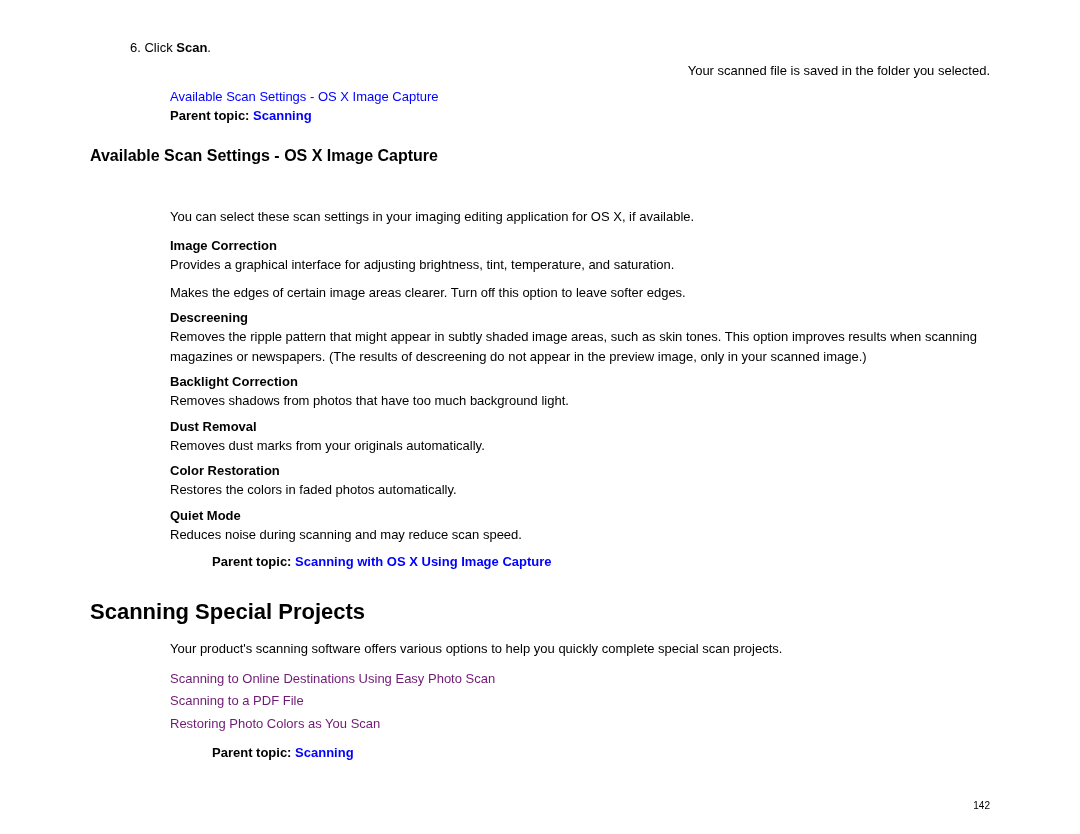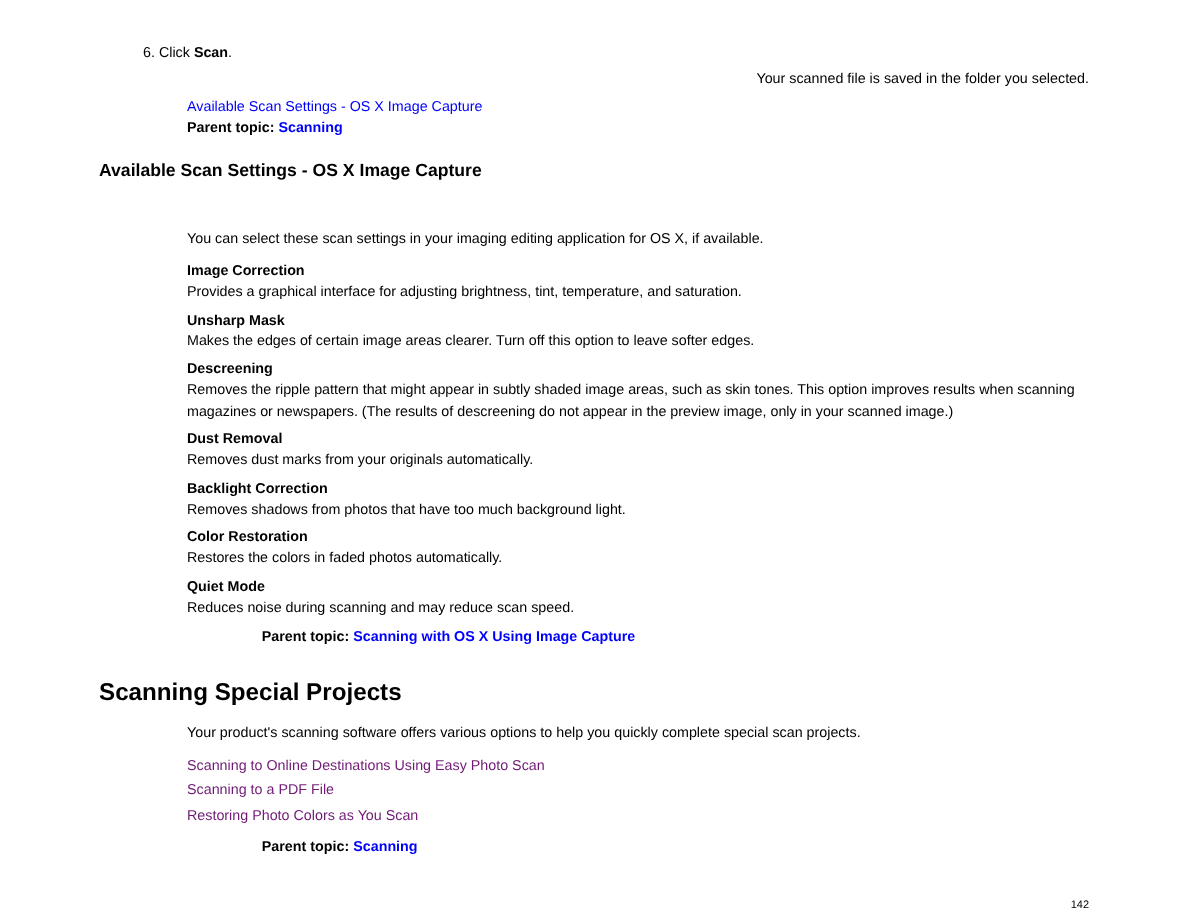--- a/index.html
+++ b/index.html
@@ -103,21 +103,21 @@
 
     .links-list a {
       display: block;
       color: #701a75;
       text-decoration: none;
       margin-bottom: 2px;
       line-height: 1.6;
     }
 
     .parent-topic-line2 {
-      margin-left: 106px;
+      margin-left: 80px;
       margin-bottom: 24px;
       font-weight: bold;
       padding-left: 42px;
     }
 
     .page-number {
       text-align: right;
       margin-top: 40px;
       font-size: 10px;
       color: #000;
@@ -147,37 +147,36 @@
   <div class="section-heading">Available Scan Settings - OS X Image Capture</div>
 
   <div class="section-intro">You can select these scan settings in your imaging editing application for OS X, if available.</div>
 
   <div class="term-block">
     <span class="term-label">Image Correction</span>
     <span class="term-desc">Provides a graphical interface for adjusting brightness, tint, temperature, and saturation.</span>
   </div>
 
   <div class="term-block">
-    <span class="term-label">Unsharp Mask</span>
     <span class="term-desc">Makes the edges of certain image areas clearer. Turn off this option to leave softer edges.</span>
   </div>
 
   <div class="term-block">
     <span class="term-label">Descreening</span>
     <span class="term-desc">Removes the ripple pattern that might appear in subtly shaded image areas, such as skin tones. This option improves results when scanning magazines or newspapers. (The results of descreening do not appear in the preview image, only in your scanned image.)</span>
   </div>
 
   <div class="term-block">
+    <span class="term-label">Backlight Correction</span>
+    <span class="term-desc">Removes shadows from photos that have too much background light.</span>
+  </div>
+
+  <div class="term-block">
     <span class="term-label">Dust Removal</span>
     <span class="term-desc">Removes dust marks from your originals automatically.</span>
-  </div>
-
-  <div class="term-block">
-    <span class="term-label">Backlight Correction</span>
-    <span class="term-desc">Removes shadows from photos that have too much background light.</span>
   </div>
 
   <div class="term-block">
     <span class="term-label">Color Restoration</span>
     <span class="term-desc">Restores the colors in faded photos automatically.</span>
   </div>
 
   <div class="term-block">
     <span class="term-label">Quiet Mode</span>
     <span class="term-desc">Reduces noise during scanning and may reduce scan speed.</span>

